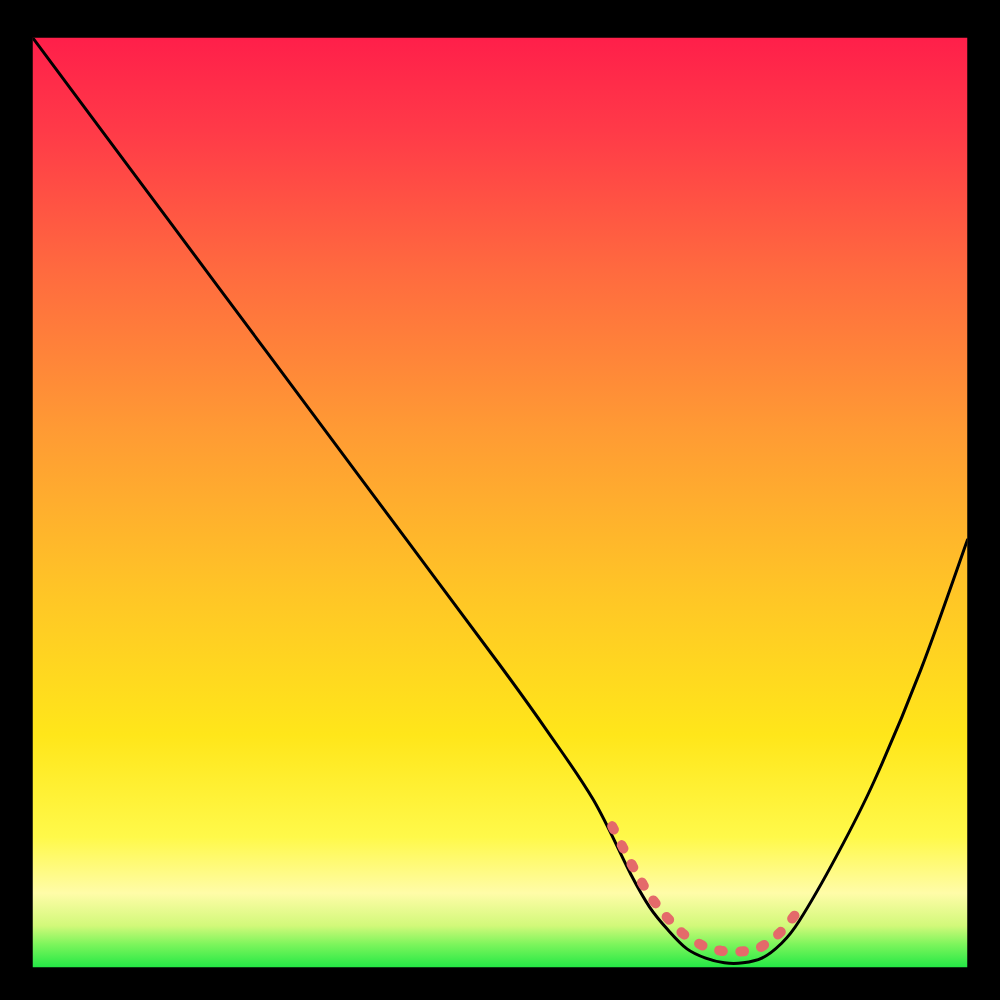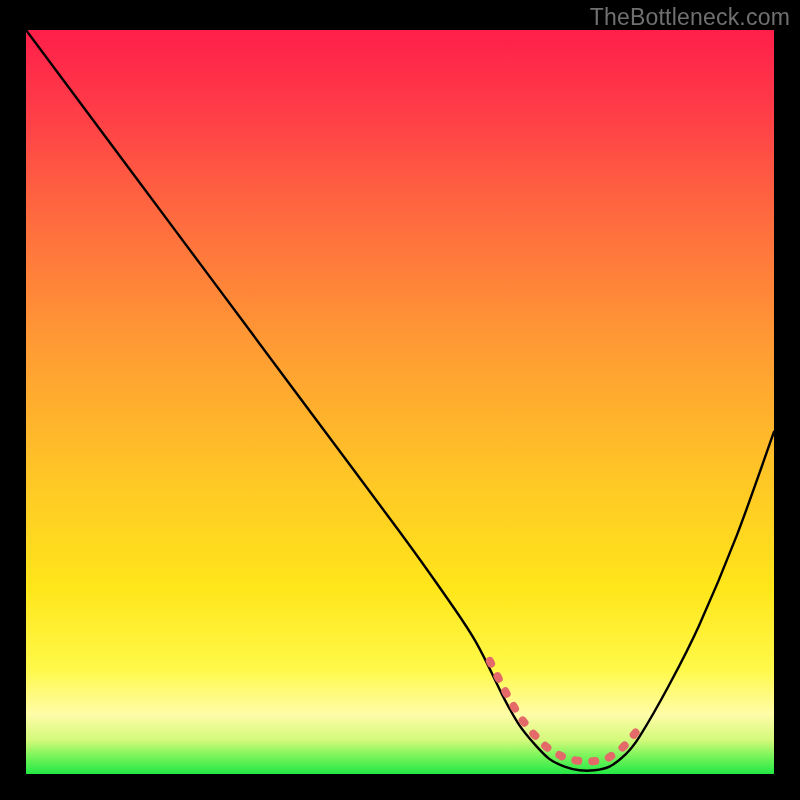--- a/index.html
+++ b/index.html
@@ -40,21 +40,20 @@
     top: 0;
     width: 748px;
     height: 744px;
     display: block;
   }
 </style>
 </head>
 <body>
 
 <div class="wrap">
-  <div class="attribution">TheBottleneck.com</div>
 
   <div class="plot-outer">
     <svg class="plot" viewBox="0 0 748 744" preserveAspectRatio="none">
       <defs>
         <linearGradient id="bg-grad" x1="0" y1="0" x2="0" y2="1">
           <stop offset="0" stop-color="#ff1f4a"></stop>
           <stop offset="0.10" stop-color="#ff3a48"></stop>
           <stop offset="0.25" stop-color="#ff6a3f"></stop>
           <stop offset="0.42" stop-color="#ff9a34"></stop>
           <stop offset="0.60" stop-color="#ffc626"></stop>

